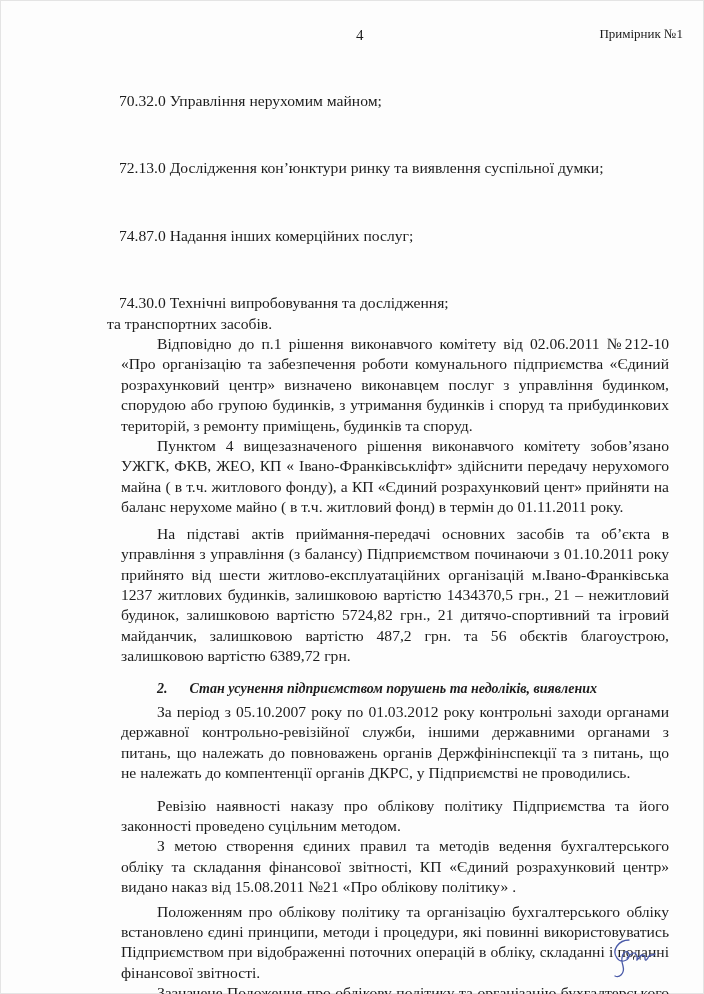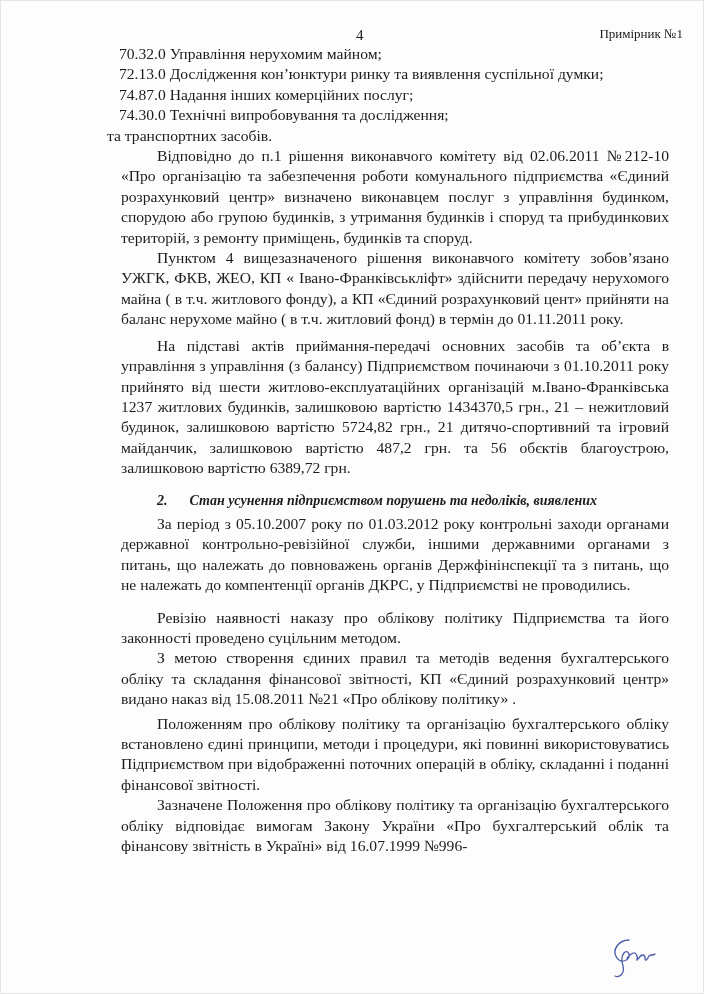--- a/index.html
+++ b/index.html
@@ -7,21 +7,21 @@
     width: 704px; height: 994px; background: #fdfdfd; overflow: hidden;
     font-family: "Liberation Serif", "DejaVu Serif", serif; color: #1c1c1c;
     position: relative;
   }
   .page { position: absolute; left: 0; top: 0; width: 704px; height: 994px; border: 1px solid #e4e4e4; box-sizing: border-box; }
   .page-num { position: absolute; left: 355px; top: 26px; font-size: 15px; }
   .copy-label { position: absolute; right: 20px; top: 25px; font-size: 13px; }
   .content { position: absolute; left: 84px; top: 43px; width: 584px; font-size: 15.6px; line-height: 20.4px; }
   .line { white-space: nowrap; margin-left: 22px; }
   .ind { text-indent: 36px; }
-  .list-item { padding-left: 34px; white-space: nowrap; }
+  .list-item { padding-left: 34px; white-space: nowrap; margin-top: 47px; }
   .p { text-align: justify; margin-left: 36px; }
   .heading { font-style: italic; font-weight: bold; text-align: center; margin: 10px 0 3px 0; font-size: 14px; }
   .heading .num { margin-right: 22px; }
   .signature { position: absolute; left: 600px; top: 935px; width: 60px; height: 45px; }
 </style>
 </head>
 <body>
 
 <div class="page">
   <div class="page-num">4</div>

